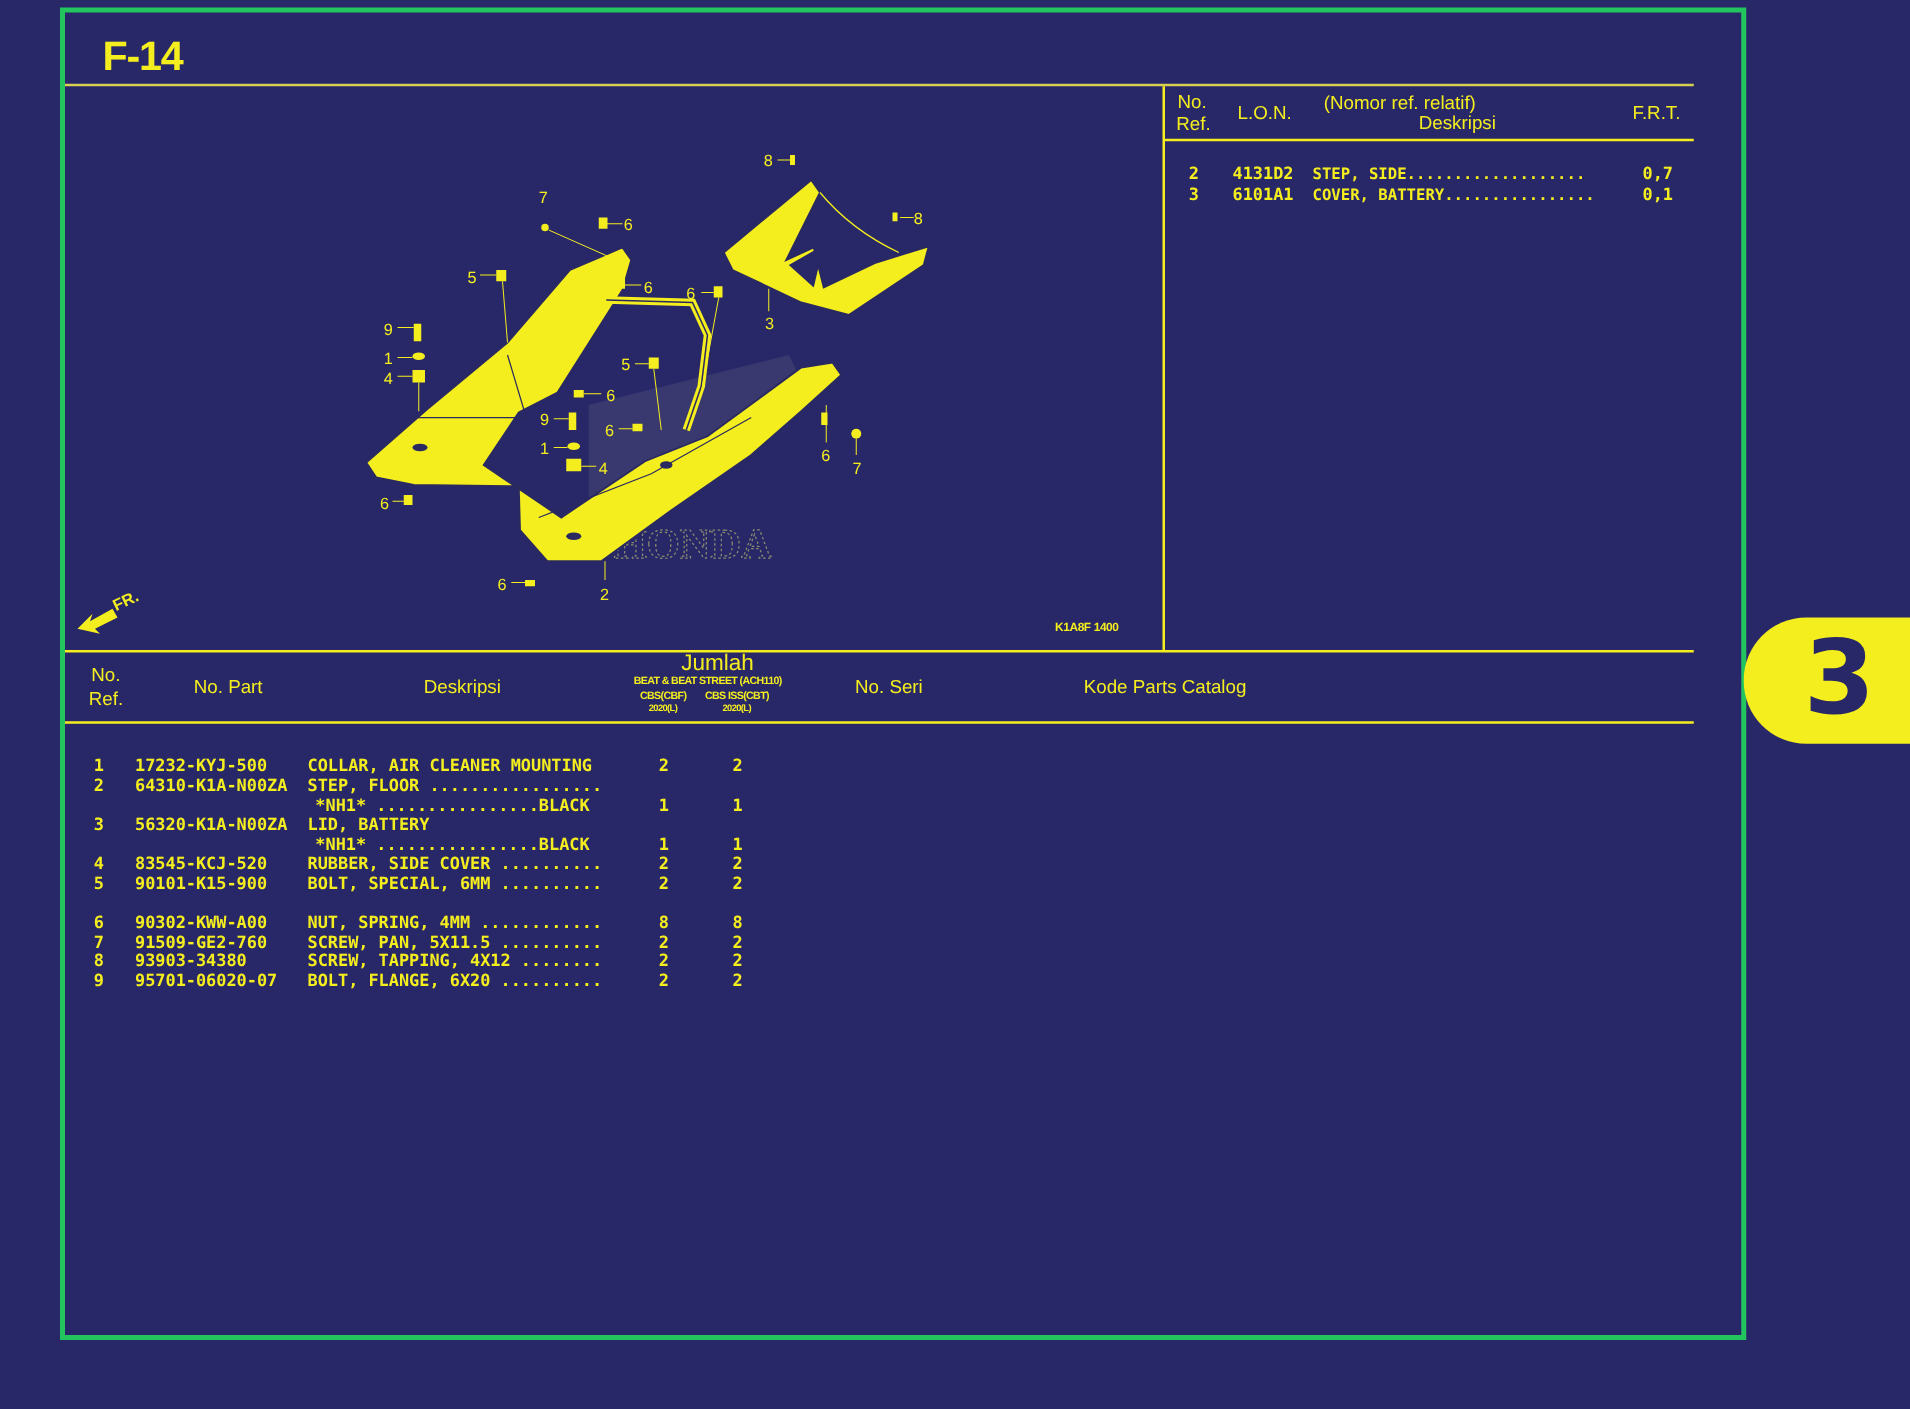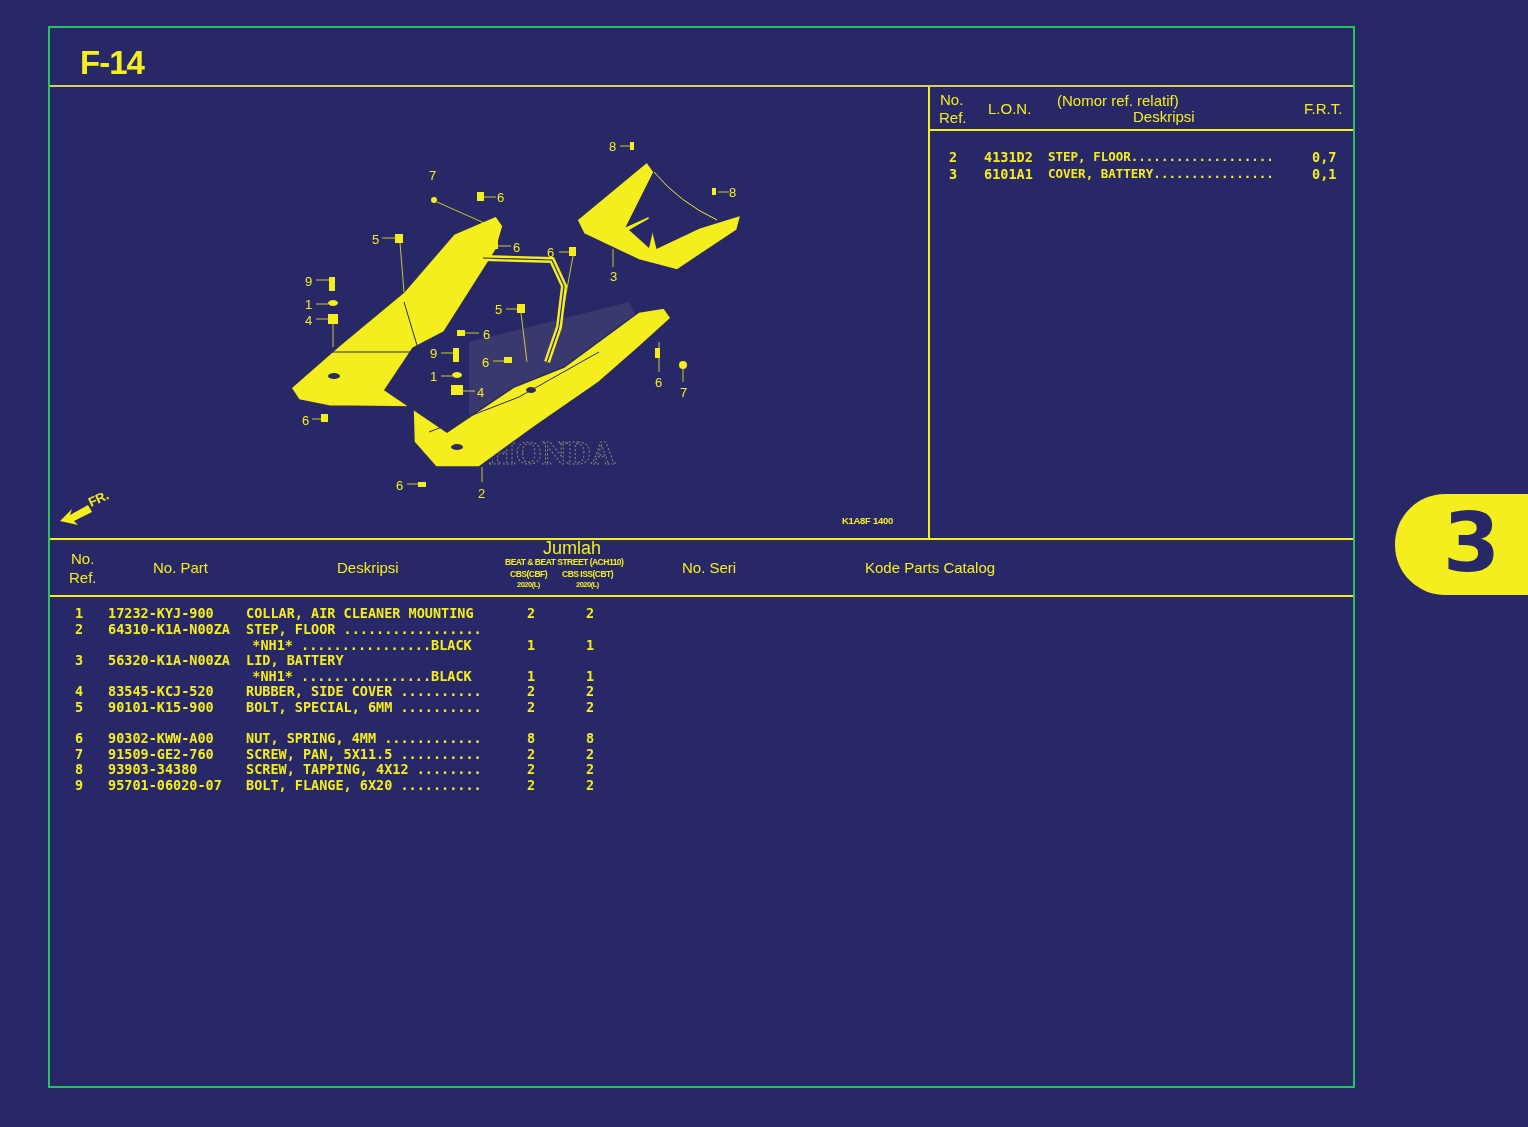--- a/index.html
+++ b/index.html
@@ -1,17 +1,17 @@
 <!DOCTYPE html>
 <html><head>
 <meta charset="utf-8">
 <style>
   html,body{margin:0;padding:0;}
   body{width:1528px;height:1127px;background:#282868;position:relative;overflow:hidden;font-family:"Liberation Sans",sans-serif;color:#f5ee1e;}
-  .frame{position:absolute;left:48px;top:26px;width:1303px;height:1058px;border:2px solid #22c55e;box-sizing:content-box;}
+  .frame{position:absolute;left:48px;top:6px;width:1303px;height:1058px;border:4px solid #22c55e;box-sizing:content-box;padding-left:38px;}
   .hdr{position:absolute;left:0;top:0;width:1303px;height:57px;border-bottom:2px solid #d8d050;}
   .code{position:absolute;left:30px;top:16px;font-size:33px;font-weight:bold;letter-spacing:-1px;}
   .title{position:absolute;left:543px;top:16px;font-size:34px;font-weight:bold;letter-spacing:-0.5px;}
   .diagram{position:absolute;left:0;top:59px;width:878px;height:451px;border-right:2px solid #f5ee1e;}
   .frt{position:absolute;left:880px;top:59px;width:423px;height:451px;}
   .frt-head{position:absolute;left:0;top:0;width:423px;height:42px;border-bottom:2px solid #f5ee1e;font-size:15px;}
   .frt-head span{position:absolute;line-height:17px;}
   .mono{font-family:"DejaVu Sans Mono","Liberation Mono",monospace;font-weight:bold;font-size:13.5px;white-space:pre;}
   .frt-row{position:absolute;left:0;width:423px;height:17px;}
   .frt-row span{position:absolute;top:0;}
@@ -146,21 +146,21 @@
       <span style="left:10px;top:4px">No.</span>
       <span style="left:9px;top:22px">Ref.</span>
       <span style="left:58px;top:13px">L.O.N.</span>
       <span style="left:127px;top:5px">(Nomor ref. relatif)</span>
       <span style="left:203px;top:21px">Deskripsi</span>
       <span style="left:374px;top:13px">F.R.T.</span>
     </div>
     <div class="frt-row mono" style="top:62px">
       <span style="left:19px">2</span>
       <span style="left:54px">4131D2</span>
-      <span style="left:118px;font-size:12.5px">STEP, FLOOR...................</span>
+      <span style="left:118px;font-size:12.5px">STEP, SIDE...................</span>
       <span style="left:382px">0,7</span>
     </div>
     <div class="frt-row mono" style="top:79px">
       <span style="left:19px">3</span>
       <span style="left:54px">6101A1</span>
       <span style="left:118px;font-size:12.5px">COVER, BATTERY................</span>
       <span style="left:382px">0,1</span>
     </div>
   </div>
 
@@ -174,21 +174,21 @@
     <span class="small" style="left:460px;top:29px">CBS(CBF)</span>
     <span class="small" style="left:512px;top:29px">CBS ISS(CBT)</span>
     <span class="small" style="left:467px;top:40px;font-size:7.5px">2020(L)</span>
     <span class="small" style="left:526px;top:40px;font-size:7.5px">2020(L)</span>
     <span style="left:632px;top:19px">No. Seri</span>
     <span style="left:815px;top:19px">Kode Parts Catalog</span>
   </div>
 </div>
 
 <div id="parts-rows">
-  <div class="row mono" style="top:605px"><span style="left:75px">1</span><span style="left:108px">17232-KYJ-900</span><span style="left:246px">COLLAR, AIR CLEANER MOUNTING</span><span style="left:527px">2</span><span style="left:586px">2</span></div>
+  <div class="row mono" style="top:605px"><span style="left:75px">1</span><span style="left:108px">17232-KYJ-500</span><span style="left:246px">COLLAR, AIR CLEANER MOUNTING</span><span style="left:527px">2</span><span style="left:586px">2</span></div>
   <div class="row mono" style="top:621px"><span style="left:75px">2</span><span style="left:108px">64310-K1A-N00ZA</span><span style="left:246px">STEP, FLOOR .................</span><span style="left:527px"></span><span style="left:586px"></span></div>
   <div class="row mono" style="top:637px"><span style="left:75px"></span><span style="left:108px"></span><span style="left:236px">  *NH1* ................BLACK</span><span style="left:527px">1</span><span style="left:586px">1</span></div>
   <div class="row mono" style="top:652px"><span style="left:75px">3</span><span style="left:108px">56320-K1A-N00ZA</span><span style="left:246px">LID, BATTERY</span><span style="left:527px"></span><span style="left:586px"></span></div>
   <div class="row mono" style="top:668px"><span style="left:75px"></span><span style="left:108px"></span><span style="left:236px">  *NH1* ................BLACK</span><span style="left:527px">1</span><span style="left:586px">1</span></div>
   <div class="row mono" style="top:683px"><span style="left:75px">4</span><span style="left:108px">83545-KCJ-520</span><span style="left:246px">RUBBER, SIDE COVER ..........</span><span style="left:527px">2</span><span style="left:586px">2</span></div>
   <div class="row mono" style="top:699px"><span style="left:75px">5</span><span style="left:108px">90101-K15-900</span><span style="left:246px">BOLT, SPECIAL, 6MM ..........</span><span style="left:527px">2</span><span style="left:586px">2</span></div>
   <div class="row mono" style="top:730px"><span style="left:75px">6</span><span style="left:108px">90302-KWW-A00</span><span style="left:246px">NUT, SPRING, 4MM ............</span><span style="left:527px">8</span><span style="left:586px">8</span></div>
   <div class="row mono" style="top:746px"><span style="left:75px">7</span><span style="left:108px">91509-GE2-760</span><span style="left:246px">SCREW, PAN, 5X11.5 ..........</span><span style="left:527px">2</span><span style="left:586px">2</span></div>
   <div class="row mono" style="top:761px"><span style="left:75px">8</span><span style="left:108px">93903-34380</span><span style="left:246px">SCREW, TAPPING, 4X12 ........</span><span style="left:527px">2</span><span style="left:586px">2</span></div>
   <div class="row mono" style="top:777px"><span style="left:75px">9</span><span style="left:108px">95701-06020-07</span><span style="left:246px">BOLT, FLANGE, 6X20 ..........</span><span style="left:527px">2</span><span style="left:586px">2</span></div>

